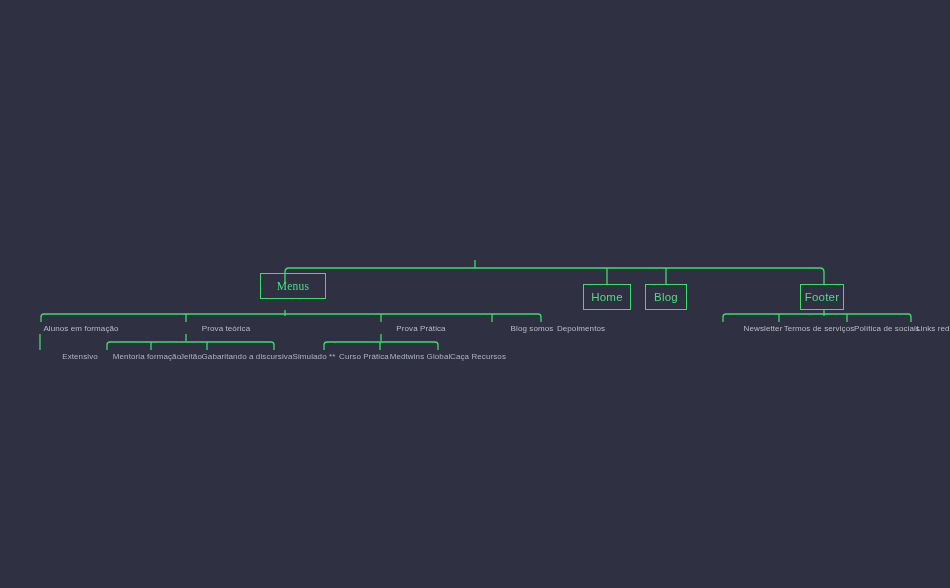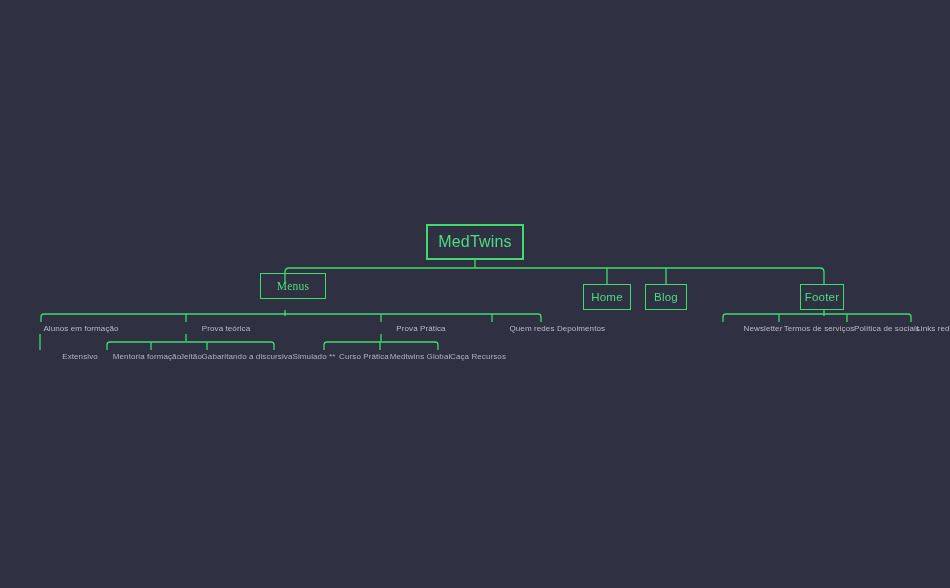--- a/index.html
+++ b/index.html
@@ -68,41 +68,38 @@
     <path d="M186 334 L186 341"></path>
     <path d="M107 350 L107 345 Q107 342 110 342 L271 342 Q274 342 274 345 L274 350"></path>
     <path d="M151 342 L151 350"></path>
     <path d="M207 342 L207 350"></path>
 
     <path d="M381 334 L381 341"></path>
     <path d="M324 350 L324 345 Q324 342 327 342 L435 342 Q438 342 438 345 L438 350"></path>
     <path d="M380 342 L380 350"></path>
   </svg>
 
-  <div class="node root" style="left: 426px; top: 224px; width: 98px; height: 36px;">
-    <span>MedTwins</span>
-  </div>
 
   <div class="node l2" style="left: 260px; top: 273px; width: 66px; height: 26px; font-family: Liberation Serif, serif;">
     <span>Menus</span>
   </div>
   <div class="node l2" style="left: 583px; top: 284px; width: 48px; height: 26px;">
     <span>Home</span>
   </div>
   <div class="node l2" style="left: 645px; top: 284px; width: 42px; height: 26px;">
     <span>Blog</span>
   </div>
   <div class="node l2" style="left: 800px; top: 284px; width: 44px; height: 26px;">
     <span>Footer</span>
   </div>
 
   <div class="leaf" style="left: 41px; top: 324px;">Alunos em formação</div>
   <div class="leaf" style="left: 186px; top: 324px;">Prova teórica</div>
   <div class="leaf" style="left: 381px; top: 324px;">Prova Prática</div>
-  <div class="leaf" style="left: 492px; top: 324px;">Quem redes</div>
+  <div class="leaf" style="left: 492px; top: 324px;">Blog somos</div>
   <div class="leaf" style="left: 541px; top: 324px;">Depoimentos</div>
   <div class="leaf" style="left: 723px; top: 324px;">Newsletter</div>
   <div class="leaf" style="left: 779px; top: 324px;">Termos de serviços</div>
   <div class="leaf" style="left: 847px; top: 324px;">Política de sociais</div>
   <div class="leaf" style="left: 911px; top: 324px;">Links redes sociais</div>
 
   <div class="leaf l4" style="left: 40px; top: 352px;">Extensivo</div>
   <div class="leaf l4" style="left: 107px; top: 352px;">Mentoria formação</div>
   <div class="leaf l4" style="left: 151px; top: 352px;">Jeitão</div>
   <div class="leaf l4" style="left: 207px; top: 352px;">Gabaritando a discursiva</div>

